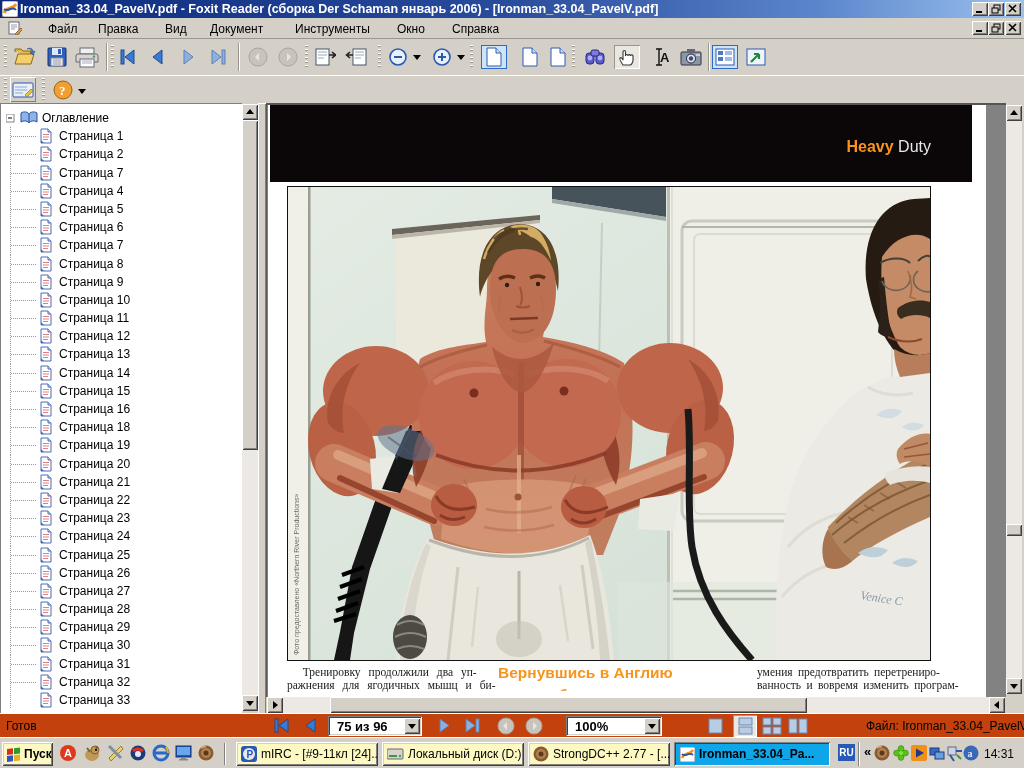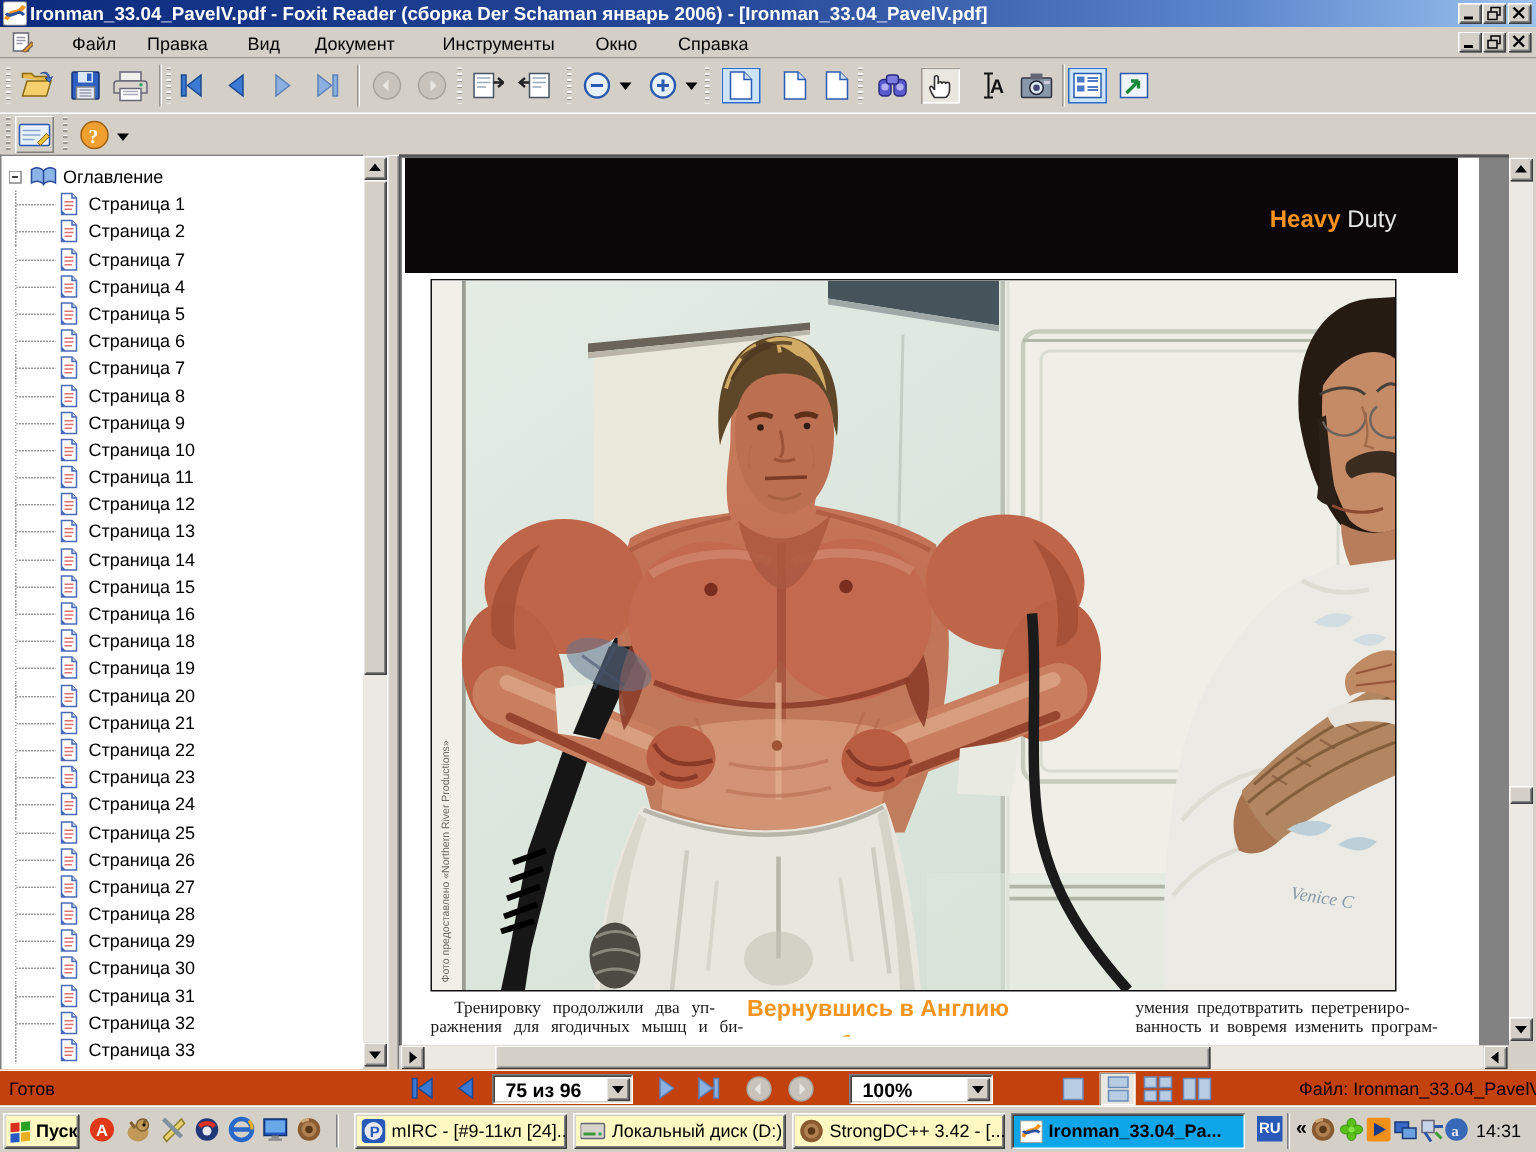--- a/index.html
+++ b/index.html
@@ -954,21 +954,21 @@
           <circle cx="13" cy="9" r="1.2" fill="#3a6"></circle>
         </svg>
   <span class="abs" style="left:26px;top:5px">Локальный диск (D:)</span>
       </div>
  <div class="tkb" style="left:528px;width:142px">
   <svg class="abs" style="left:5px;top:4px" width="16" height="16">
           <circle cx="8" cy="8" r="7.5" fill="#8a5a30"></circle>
           <circle cx="8" cy="8" r="5" fill="#b08050"></circle>
           <circle cx="8" cy="8" r="2.5" fill="#5a3818"></circle>
         </svg>
-  <span class="abs" style="left:25px;top:5px">StrongDC++ 3.42 - [...</span>
+  <span class="abs" style="left:25px;top:5px">StrongDC++ 2.77 - [...</span>
       </div>
  <div class="tkb" style="left:674px;width:156px;background:#0ea5e9;box-shadow:inset 1px 1px 0 #808080,inset -1px -1px 0 #fff,inset 2px 2px 0 #404040;font-weight:bold">
   <svg class="abs" style="left:6px;top:5px" width="15" height="15">
           <rect x="0" y="0" width="15" height="15" fill="#fff" stroke="#888"></rect>
           <path d="M2 11 C5 4 9 9 13 3" stroke="#f7941d" stroke-width="2.5" fill="none"></path>
           <path d="M2 7 C5 11 9 4 13 8" stroke="#2a52a0" stroke-width="1.8" fill="none"></path>
         </svg>
   <span class="abs" style="left:25px;top:5px">Ironman_33.04_Pa...</span>
       </div>
  <div class="abs" style="left:838px;top:6px;width:17px;height:17px;background:#2858b8;color:#fff;font-size:10px;font-weight:bold;text-align:center;line-height:17px">RU</div>

